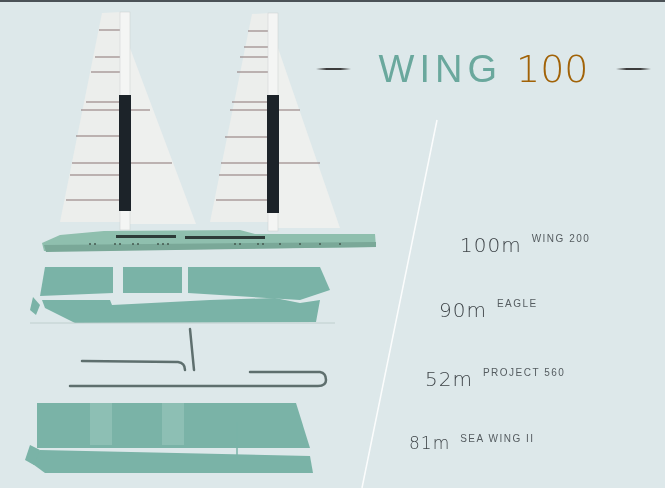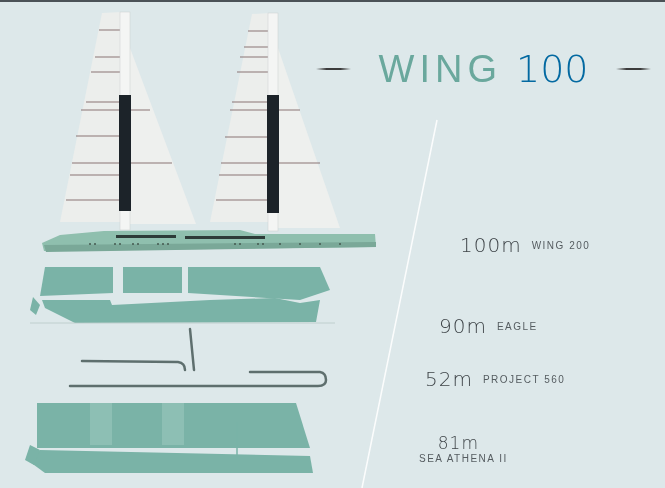--- a/index.html
+++ b/index.html
@@ -17,25 +17,25 @@
     }
     .title .rule {
       height: 2px; width: 46px;
       background: linear-gradient(90deg, rgba(60,60,60,0), #3c3c3c 30%, #3c3c3c 70%, rgba(60,60,60,0));
     }
     .title .word {
       color: #6aa89d; font-family: "Liberation Sans", sans-serif;
       font-size: 38px; letter-spacing: 5px; margin-left: 14px; font-weight: 400;
     }
     .title .num {
-      color: #0369a1; font-family: "DejaVu Sans", sans-serif;
+      color: #a16207; font-family: "DejaVu Sans", sans-serif;
       font-size: 38px; font-weight: 200; letter-spacing: 0px; margin-right: 14px;
     }
     .label {
-      position: absolute; display: flex; align-items: center; color: #3e4448;
+      position: absolute; display: flex; align-items: flex-start; color: #3e4448;
     }
     .label .len { font-size: 20px; letter-spacing: 1px; font-family: "DejaVu Sans", sans-serif; font-weight: 300; }
     .label .name { font-size: 10px; letter-spacing: 1.5px; margin-left: 10px; color: #555c60; font-family: "Liberation Sans", sans-serif; }
   </style>
 </head>
 <body>
 
 <div class="topbar"></div>
 
 <svg class="art" width="665" height="488" viewBox="0 0 665 488">
@@ -133,24 +133,24 @@
   <span class="rule"></span>
   <span class="word">WING</span>
   <span class="num">100</span>
   <span class="rule"></span>
 </div>
 
 <div class="label" style="left:460px; top:233px;">
   <span class="len">100m</span>
   <span class="name">WING 200</span>
 </div>
-<div class="label" style="left:439px; top:298px;margin-top:16px;">
+<div class="label" style="left:439px; top:298px;">
   <span class="len">90m</span>
   <span class="name">EAGLE</span>
 </div>
 <div class="label" style="left:425px; top:367px;">
   <span class="len">52m</span>
   <span class="name">PROJECT 560</span>
 </div>
-<div class="label" style="left:409px; top:433px;flex-direction:column;">
+<div class="label" style="left:409px; top:433px;">
   <span class="len" style="font-size:17px;">81m</span>
-  <span class="name">SEA ATHENA II</span>
+  <span class="name">SEA WING II</span>
 </div>
 
 </body></html>

